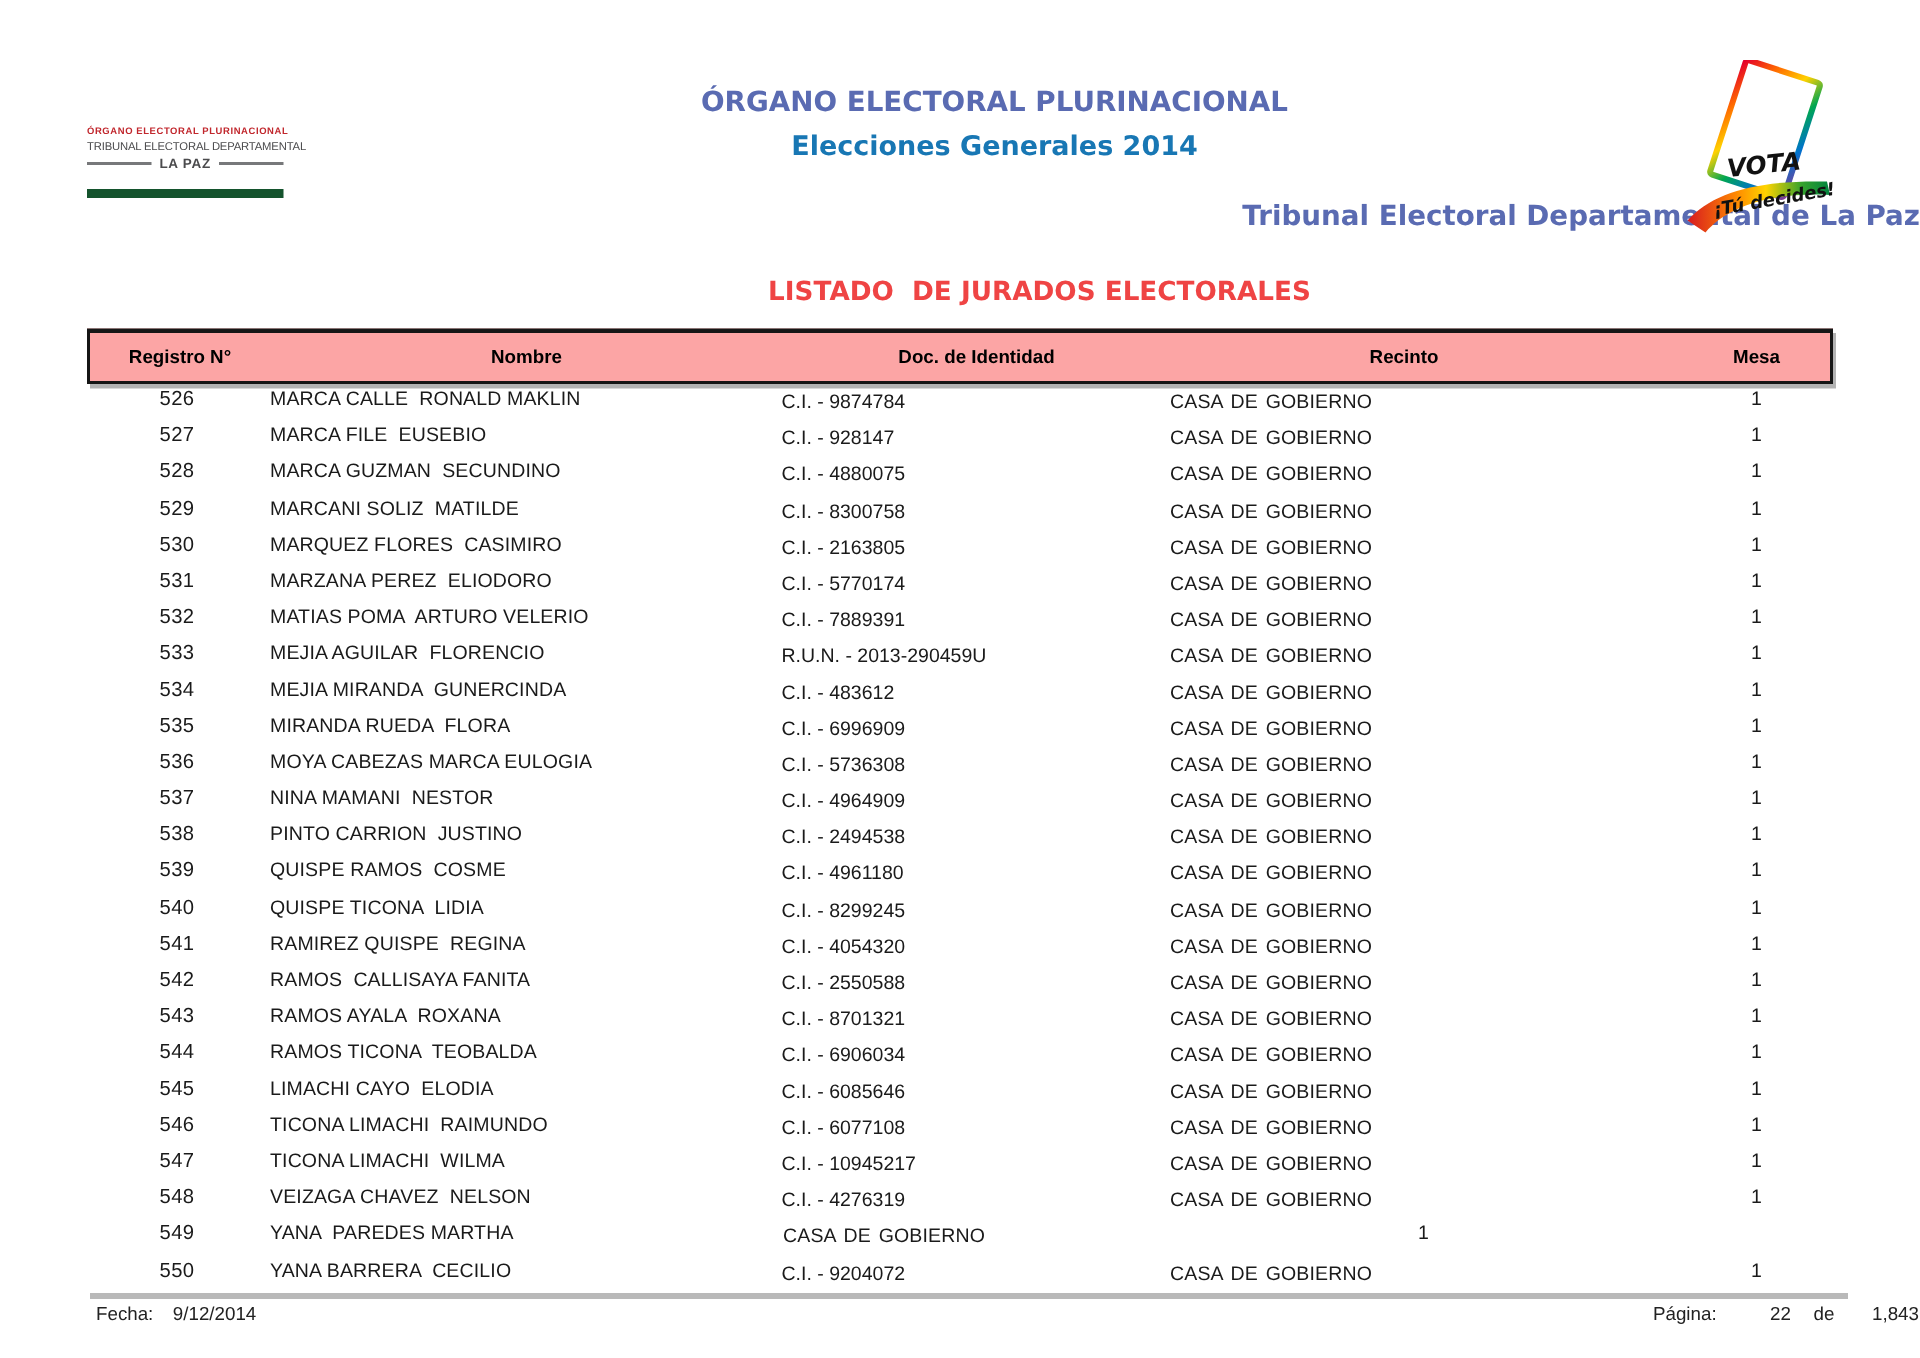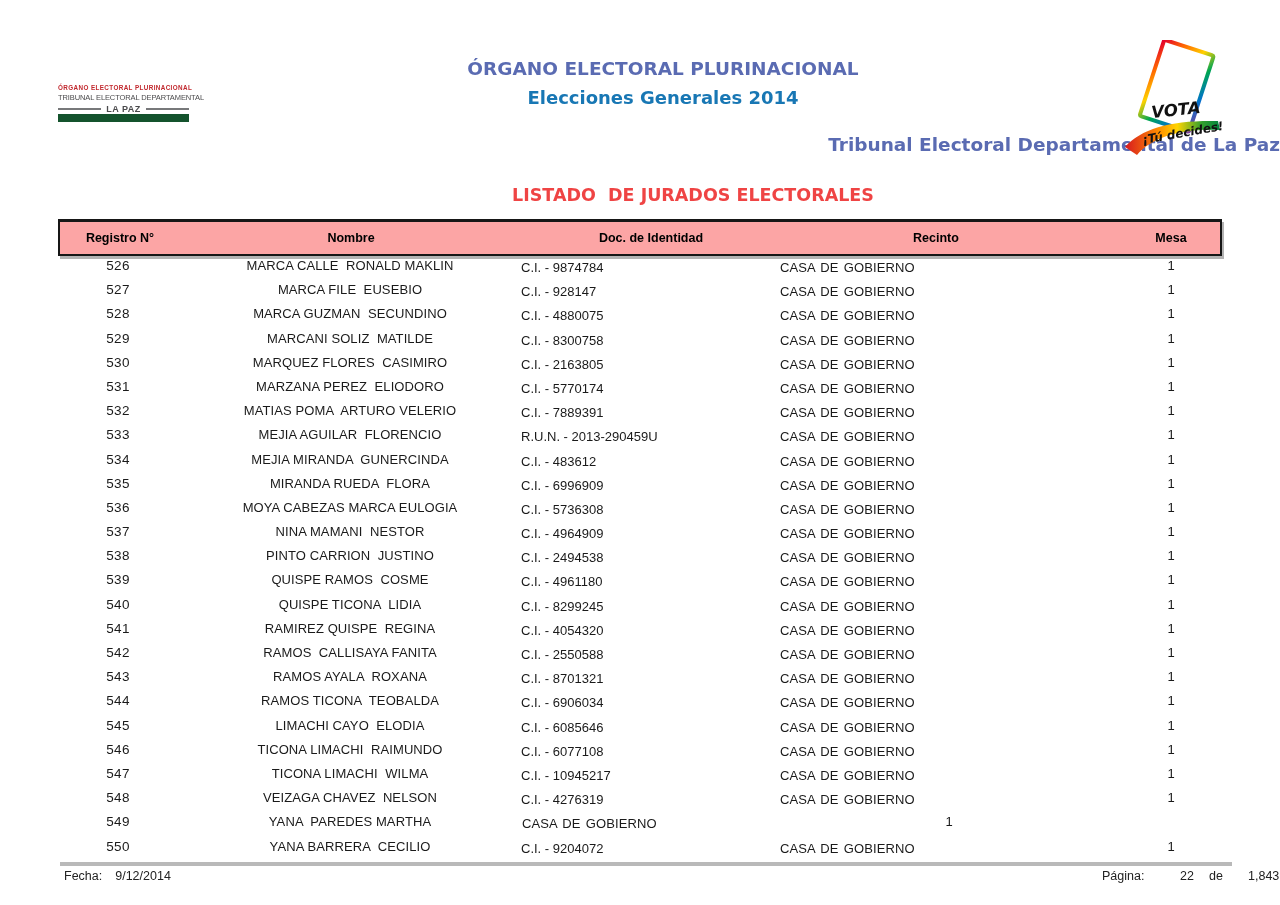--- a/index.html
+++ b/index.html
@@ -19,21 +19,21 @@
     color:#58595b;letter-spacing:-2px;line-height:1;}
   .oep-wiphala{width:27px;
     background:
       repeating-linear-gradient(0deg, rgba(255,255,255,.55) 0 1px, transparent 1px 6.7px),
       repeating-linear-gradient(90deg, rgba(255,255,255,.55) 0 1px, transparent 1px 6.7px),
       repeating-linear-gradient(45deg,#0c8a3e 0 5px,#1464c0 5px 10px,#7b2d8b 10px 15px,#d8231d 15px 20px,#f07818 20px 25px,#f7d917 25px 30px,#f5f5f5 30px 35px);}
   .oep-line1{color:#c1272d;font-weight:bold;font-size:6.3px;text-align:center;
     letter-spacing:.4px;margin-top:4px;white-space:nowrap;}
   .oep-line2{color:#4b4b4d;font-size:7.5px;text-align:center;white-space:nowrap;
     margin-top:2px;letter-spacing:-.1px;}
-  .oep-line3{display:flex;align-items:center;margin-top:2px;border-bottom:8px solid #14532d;padding-bottom:0;}
+  .oep-line3{display:flex;align-items:center;margin-top:2px;border-bottom:6px solid #14532d;padding-bottom:12px;}
   .oep-line3 .rule{flex:1;height:1.5px;background:#77787a;}
   .oep-line3 .lapaz{font-weight:bold;font-size:9px;color:#4b4b4d;padding:0 5px;letter-spacing:.5px;}
   
   #header-titles{position:absolute;left:46px;right:0;top:58px;text-align:center;
     font-family:"DejaVu Sans",sans-serif;font-weight:bold;}
   .t-org{font-size:18.5px;color:#5a6bb2;line-height:22px;}
   .t-election{font-size:18px;color:#1877b4;line-height:21px;margin-top:7px;}
   .t-tribunal{font-size:18.5px;color:#5a6bb2;line-height:22px;margin-top:26px;text-align:right;}
   #list-title{position:absolute;left:106px;right:0;top:185px;text-align:center;
     font-family:"DejaVu Sans",sans-serif;font-weight:bold;font-size:17.5px;
@@ -44,21 +44,21 @@
   .grid-cols{display:grid;grid-template-columns:120px 342px 258px 312px 1fr;}
   #table-header{position:absolute;left:58px;top:219px;width:1164px;height:37px;
     box-sizing:border-box;background:#fca5a5;border:2px solid #161616;border-top-width:3px;
     box-shadow:2px 3px 0 #b3b3b3;align-items:center;
     font-weight:bold;font-size:12.5px;color:#000;}
   #table-header span{text-align:center;}
   #table-header .h-mesa{padding-left:30px;}
   #table-rows{position:absolute;left:58px;top:258px;width:1164px;}
   .row{height:24.2px;font-size:13px;color:#1a1a1a;}
   .c-reg{text-align:center;font-size:13.5px;letter-spacing:.3px;}
-  .c-nom{padding-left:2px;white-space:pre;letter-spacing:.1px;text-align:center;}
+  .c-nom{padding-left:2px;white-space:pre;letter-spacing:.1px;}
   .c-doc{padding-left:1px;padding-top:2px;box-sizing:border-box;}
   .c-rec{padding-left:2px;padding-top:2px;box-sizing:border-box;word-spacing:1.5px;letter-spacing:.1px;}
   .c-mesa{text-align:center;padding-left:30px;}
   
   #footer-line{position:absolute;left:60px;width:1172px;top:862px;height:4px;background:#b9b9b9;}
   #fecha{position:absolute;left:64px;top:869px;font-size:12.5px;color:#222;}
   #fecha .val{margin-left:13px;}
   .pg{position:absolute;top:869px;font-size:12.5px;color:#222;white-space:nowrap;}
   #pg-label{left:1102px;} #pg-cur{left:1180px;} #pg-de{left:1209px;} #pg-total{left:1248px;}
 </style>

